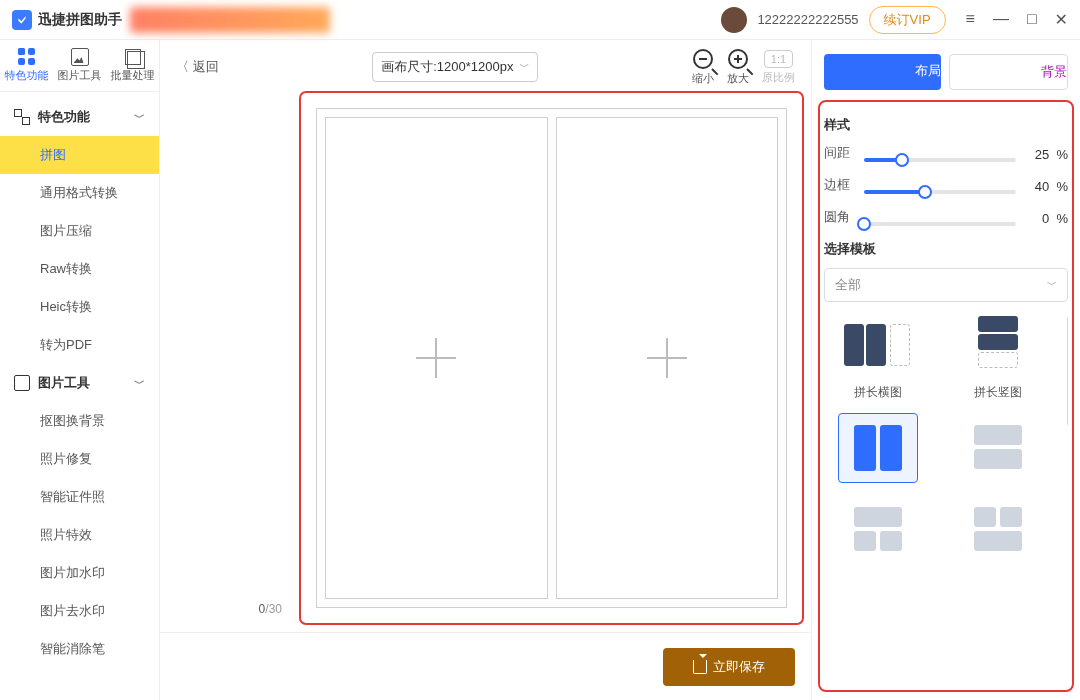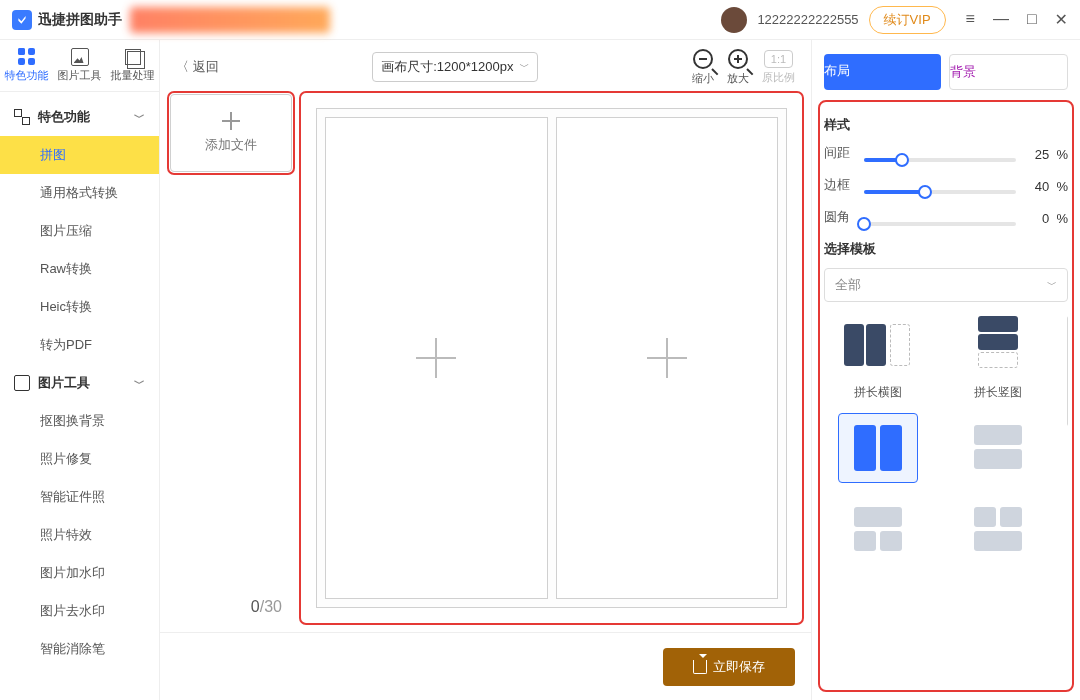--- a/index.html
+++ b/index.html
@@ -54,37 +54,37 @@
 .zoom-ic .p{width:2px;height:8px;left:7px;top:4px;}
 .ratio-btn { border:1px solid #ccc; border-radius:4px; padding:2px 6px; color:#bbb; }
 .ratio-lbl { color:#bbb; }
 .center-body { flex: 1; display: flex; padding: 0 10px 10px 10px; gap: 10px; }
 .filmstrip { width: 122px; display: flex; flex-direction: column; }
 .addfile { border: 1px solid #d0d0d0; border-radius: 4px; height: 78px; display: flex; flex-direction: column; align-items: center; justify-content: center; gap: 6px; cursor: pointer; outline: 2px solid #e53935; outline-offset: 1px; color: #777; }
 .plus-sm{position:relative;width:18px;height:18px;}
 .plus-sm::before,.plus-sm::after{content:"";position:absolute;background:#999;}
 .plus-sm::before{width:18px;height:1.5px;top:8px;}
 .plus-sm::after{width:1.5px;height:18px;left:8px;}
-.file-count { margin-top: auto; text-align: right; padding: 6px 10px; color: #999; font-size: 16px; }
+.file-count { margin-top: auto; text-align: right; padding: 6px 10px; color: #999; font-size: 12px; }
 .file-count .cur { color: #555; }
 .canvas-area { flex: 1; outline: 2px solid #e53935; outline-offset: 1px; border-radius: 4px; padding: 14px; display: flex; align-items: stretch; justify-content: center; }
 .canvas { border: 1px solid #d0d0d0; flex: 1; display: flex; padding: 8px; gap: 8px; background: #fdfdfd; }
 .canvas-cell { flex: 1; border: 1px solid #d0d0d0; display: flex; align-items: center; justify-content: center; cursor: pointer; background: #fff; }
 .plus-lg{position:relative;width:40px;height:40px;}
 .plus-lg::before,.plus-lg::after{content:"";position:absolute;background:#bbb;}
 .plus-lg::before{width:40px;height:2px;top:19px;}
 .plus-lg::after{width:2px;height:40px;left:19px;}
 .bottombar { height: 68px; display: flex; align-items: center; justify-content: flex-end; padding: 0 16px; border-top: 1px solid #eee; }
 .save-btn { background: #a16207; color: #fff; padding: 10px 30px; border-radius: 4px; display: flex; align-items: center; gap: 6px; cursor: pointer; }
 .save-btn .dl{width:14px;height:14px;border:1.5px solid #fff;border-top:0;border-radius:0 0 2px 2px;position:relative;}
 .save-btn .dl::after{content:"";position:absolute;left:5px;top:-6px;border:4px solid transparent;border-top-color:#fff;}
 
 .right { width: 268px; display: flex; flex-direction: column; padding: 14px 12px; }
 .rtabs { display: flex; gap: 8px; }
-.rtab { flex: 1; text-align: left; padding: 8px 0; border-radius: 4px; cursor: pointer; }
+.rtab { flex: 1; text-align: right; padding: 8px 0; border-radius: 4px; cursor: pointer; }
 .rtab.primary { background: #2f6dff; color: #fff; }
 .rtab.secondary { border: 1px solid #ddd; color: #a21caf; }
 .panel { margin-top: 16px; outline: 2px solid #e53935; outline-offset: 4px; border-radius: 2px; flex: 1; overflow: auto; padding-top: 4px; }
 .sec-title { font-weight: 600; margin: 6px 0 10px 0; }
 .slider-row { display: flex; align-items: flex-end; gap: 8px; margin-bottom: 14px; }
 .slider-label { width: 32px; color: #555; }
 .slider { flex: 1; height: 4px; background: #e5e5e5; border-radius: 2px; position: relative; cursor: pointer; }
 .slider .fill { position: absolute; height: 100%; background: #2f6dff; border-radius: 2px 0 0 2px; }
 .slider .knob { position: absolute; width: 14px; height: 14px; border: 2px solid #2f6dff; background: #fff; border-radius: 50%; top: -5px; transform: translateX(-50%); }
 .slider-val { width: 44px; text-align: right; color: #333; }
@@ -186,24 +186,20 @@
         </div>
         <div class="zoom-btn">
           <span class="ratio-btn">1:1</span>
           <span class="ratio-lbl">原比例</span>
         </div>
       </div>
     </div>
 
     <div class="center-body">
       <div class="filmstrip">
-        <div class="addfile">
-          <span class="plus-sm"></span>
-          <span>添加文件</span>
-        </div>
         <div class="file-count">
           <span class="cur">0</span><span>/</span><span>30</span>
         </div>
       </div>
       <div class="canvas-area">
         <div class="canvas">
           <div class="canvas-cell">
               <span class="plus-lg"></span>
             </div>
           <div class="canvas-cell">

